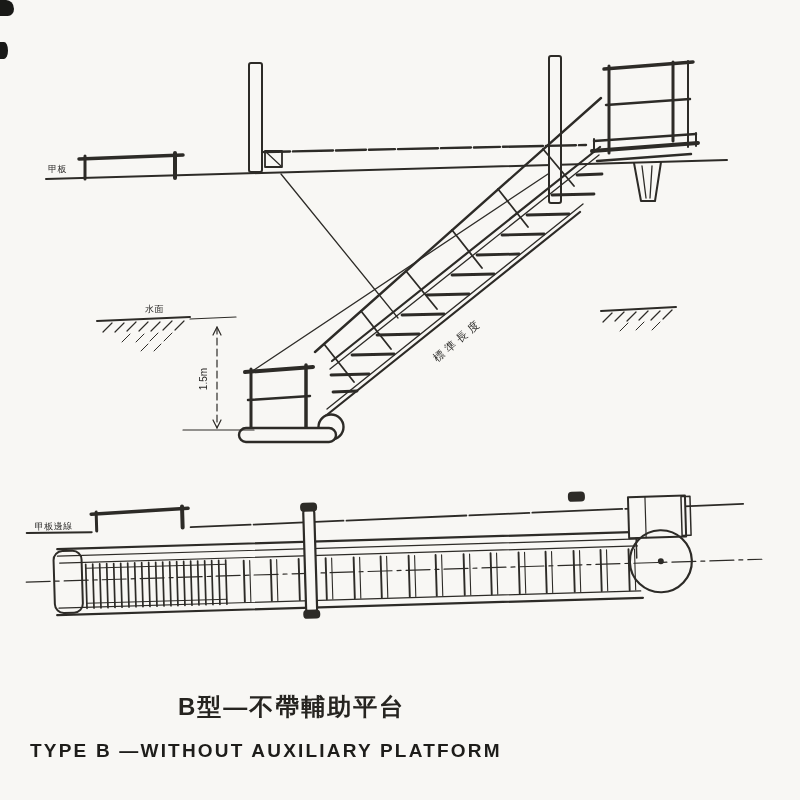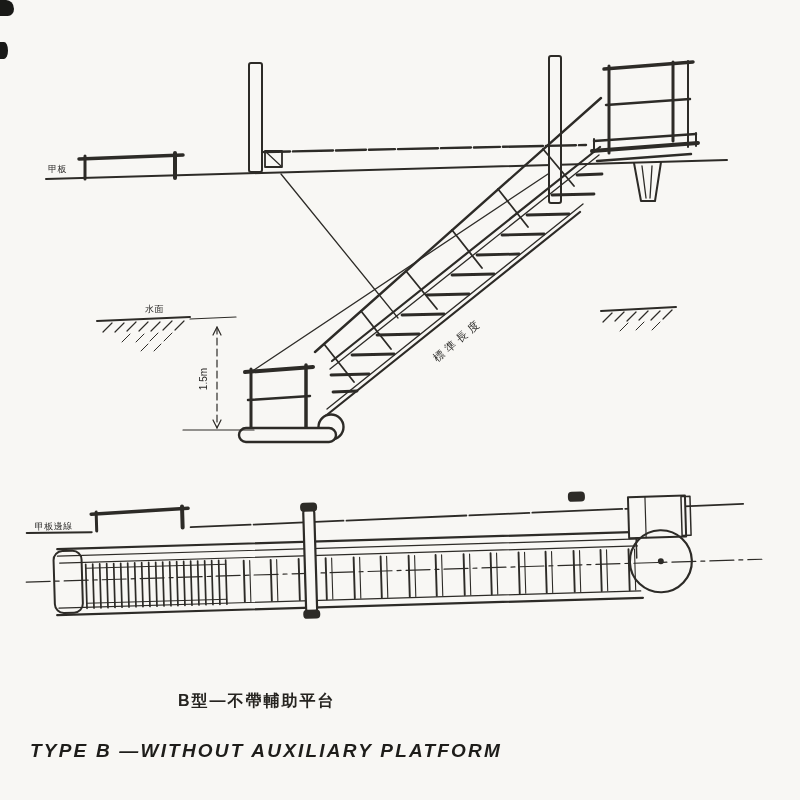--- a/index.html
+++ b/index.html
@@ -9,27 +9,27 @@
     font-family:"Liberation Sans", sans-serif;
     position:relative;
   }
   .sheet{position:absolute;inset:0;width:800px;height:575px;background:#f8f7f4;}
   svg.drawing{position:absolute;left:0;top:0;filter:blur(0.3px);}
   .blob{position:absolute;background:#191917;}
   .blob-a{left:0;top:0;width:14px;height:16px;border-radius:0 70% 55% 0;}
   .blob-b{left:0;top:42px;width:8px;height:17px;border-radius:0 60% 60% 0;}
   .caption-cn{
     position:absolute;left:178px;top:691px;
-    font-size:16px;font-weight:600;letter-spacing:2px;color:#262420;
+    font-size:24px;font-weight:600;letter-spacing:2px;color:#262420;
     filter:blur(0.25px);white-space:nowrap;
   }
   .caption-en{
     position:absolute;left:30px;top:740px;
     font-size:19px;font-weight:700;letter-spacing:2.2px;color:#1e1d1a;
-    filter:blur(0.25px);white-space:nowrap;font-style:italic;
+    filter:blur(0.25px);white-space:nowrap;
   }
   svg text{font-family:"Liberation Sans", sans-serif;}
 </style>
 </head>
 <body>
 
 <div class="sheet">
 
   <svg class="drawing" width="800" height="800" viewBox="0 0 800 800">
     <g stroke="#2d2b27" fill="none" stroke-linecap="round" stroke-linejoin="round">

